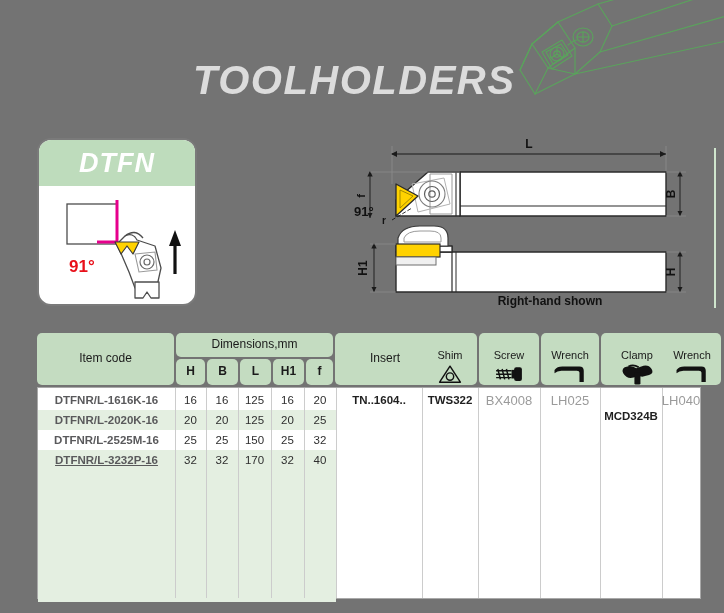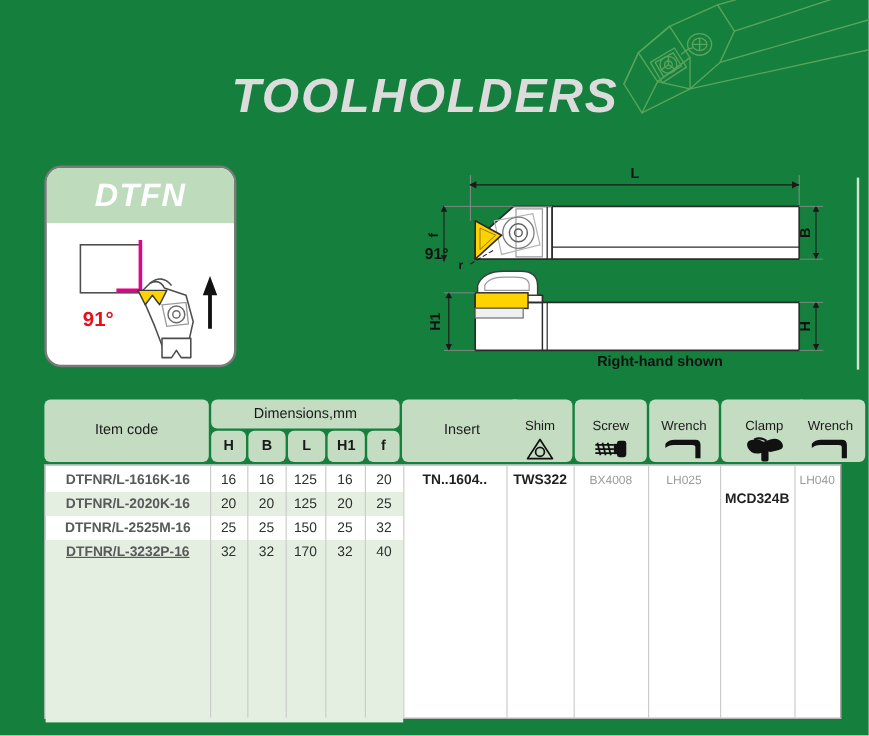--- a/index.html
+++ b/index.html
@@ -9,21 +9,21 @@
   }
   body {
     font-family: "Liberation Sans", sans-serif;
     -webkit-font-smoothing: antialiased;
   }
   #page {
     position: relative;
     width: 724px;
     height: 613px;
     overflow: hidden;
-    background: #15803d;
+    background: #737373;
   }
 
   
   #masthead {
     position: absolute;
     left: 0; top: 0;
     width: 724px; height: 128px;
   }
   #page-title {
     position: absolute;
@@ -163,21 +163,21 @@
     color: #3c3c3c;
     box-sizing: border-box;
   }
   .cell.code {
     font-weight: bold;
     font-size: 11.5px;
     color: #59595b;
   }
   .cell.num { color: #2e2e2e; font-size: 11.5px; }
   .cell.strong { font-weight: bold; color: #1f1f1f; font-size: 11.5px; }
-  .cell.muted { color: #9b9b9b; font-size: 10px; }
+  .cell.muted { color: #9b9b9b; font-size: 13px; }
 </style>
 </head>
 <body>
 
 <div id="page">
 
   <div id="masthead">
 
     <div id="page-title">TOOLHOLDERS</div>
 

